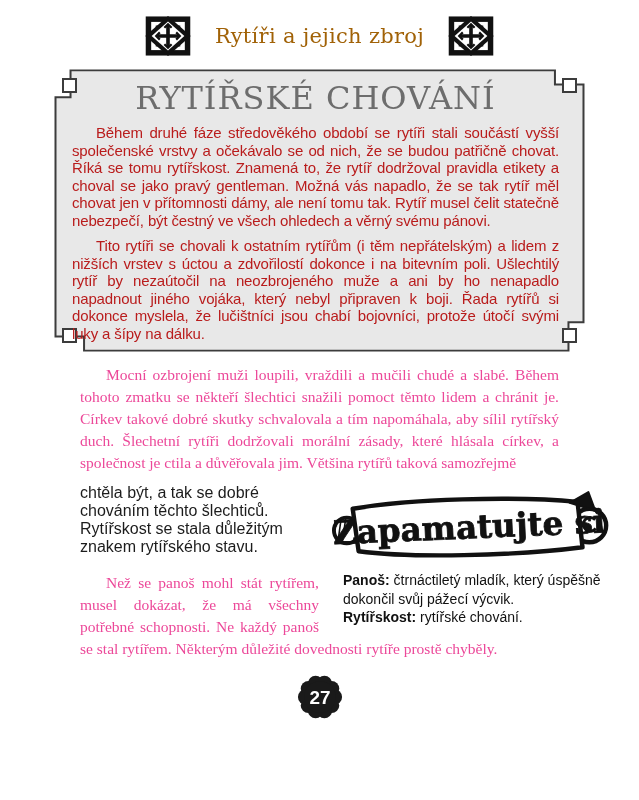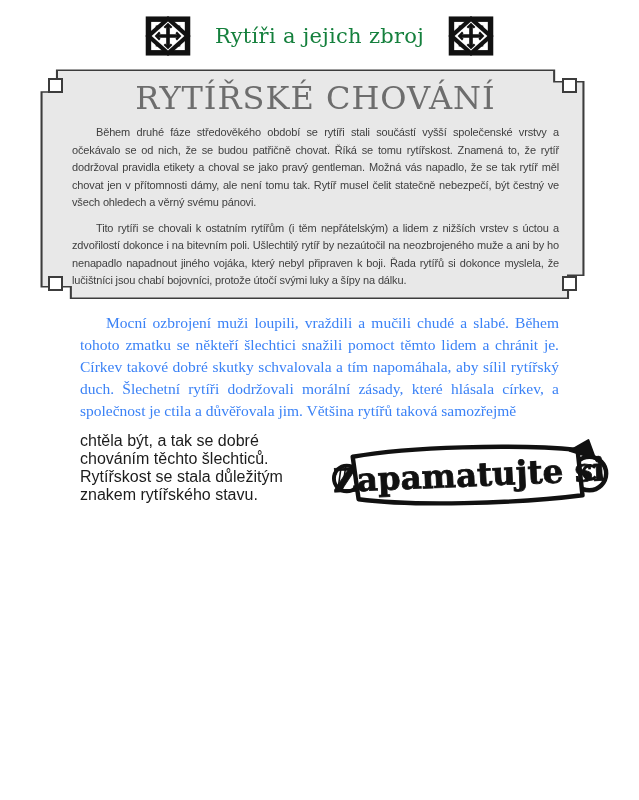--- a/index.html
+++ b/index.html
@@ -8,56 +8,56 @@
     font-family:"Liberation Sans", sans-serif; color:#1c1c1c;
   }
   .page { position:relative; width:639px; height:800px; overflow:hidden; background:#fff; }
 
   
   .page-header {
     display:flex; justify-content:center; align-items:center;
     gap:24px; padding-top:16px;
   }
   .header-title {
-    font-family:"DejaVu Serif", serif; font-size:21px; color:#15803d;
+    font-family:"DejaVu Serif", serif; font-size:21px; color:#a16207;
     letter-spacing:.3px;
   }
   .ornament { width:46px; height:40px; display:block; }
 
   
   .info-box {
-    position:relative; margin:13px 54px 0 40px; padding:8px 26px 2px 32px;
+    position:relative; margin:13px 54px 0 54px; padding:8px 26px 2px 18px;
   }
   .info-box-border {
     position:absolute; inset:0; width:100%; height:100%; z-index:0;
   }
   .corner-sq {
     position:absolute; width:11px; height:11px; background:#fff;
     border:2px solid #3c3c3c; z-index:1;
   }
   .sq-tl { left:8px;  top:9px; }
   .sq-tr { right:8px; top:9px; }
   .sq-br { right:8px; bottom:9px; }
   .sq-bl { left:8px;  bottom:9px; }
   .info-box-inner { position:relative; z-index:2; }
   .info-box-title {
     margin:2px 0 7px 0; text-align:center;
     font-family:"DejaVu Serif", serif; font-weight:normal;
     font-size:32px; color:#6d6d6d; letter-spacing:1px;
   }
   .info-para {
-    margin:0 0 8px 0; font-size:11px; line-height:17.5px;
-    letter-spacing:-0.15px; text-align:justify; text-indent:24px; color:#404040;
+    margin:0 0 8px 0; font-size:15px; line-height:17.5px;
+    letter-spacing:-0.15px; text-align:justify; text-indent:24px; color:#b91c1c;
   }
 
   
   .main-text { margin:12px 80px 0 80px; }
   .body-para {
     font-family:"Liberation Serif", serif; font-size:15.5px; line-height:22px;
-    text-align:justify; text-indent:26px; margin:0 0 10px 0; color:#3b82f6;
+    text-align:justify; text-indent:26px; margin:0 0 10px 0; color:#ec4899;
   }
 
   
   .remember-callout {
     float:right; width:228px; margin:2px 0 4px 12px; position:relative;
   }
   .remember-inner { width:286px; } 
   .scroll-banner { width:286px; height:85px; display:block; }
   .remember-defs {
     margin-top:0; padding-left:12px;
@@ -126,21 +126,44 @@
             <circle cx="262" cy="40" r="17" fill="#fff" stroke="#111" stroke-width="4.5"></circle>
             <path d="M268,34 a7,7 0 1,0 0.5,9" fill="none" stroke="#111" stroke-width="3"></path>
             <path d="M271,26 L276,49 M276,28.5 L279.5,45" stroke="#111" stroke-width="1.6" fill="none"></path>
 
             <path d="M22,23 C80,13 185,10 250,16 L255,62 C185,71 80,73 28,66 Z" fill="#fff" stroke="#111" stroke-width="4.5" stroke-linejoin="round"></path>
 
             <path d="M242,17 L261,6 L268,25 Z" fill="#111" stroke="#111" stroke-width="2" stroke-linejoin="round"></path>
 
             <text x="140" y="53" text-anchor="middle" font-family="&quot;DejaVu Serif&quot;, serif" font-size="33" font-weight="bold" fill="#111" stroke="#111" stroke-width="0.8" transform="rotate(-2.5 140 42)">Zapamatujte si</text>
           </svg>
+          <div class="remember-defs">
+            <p><span class="def-term">Panoš:</span> <span>čtrnáctiletý mladík, který úspěšně dokončil svůj pážecí výcvik.</span></p>
+            <p><span class="def-term">Rytířskost:</span> <span>rytířské chování.</span></p>
+          </div>
         </div>
       </aside>
 
       <span>chtěla být, a tak se dobré chováním těchto šlechticů. Rytířskost se stala důležitým znakem rytířského stavu.</span>
     <p></p>
+    <p class="body-para">Než se panoš mohl stát rytířem, musel dokázat, že má všechny potřebné schopnosti. Ne každý panoš se stal rytířem. Některým důležité dovednosti rytíře prostě chyběly.</p>
   </div>
 
+  <div class="page-number-badge">
+    <svg class="flower" viewBox="0 0 60 60" aria-hidden="true">
+      <g fill="#1a1a1a">
+        <circle cx="46.0" cy="30.0" r="8.5"></circle>
+          <circle cx="42.9" cy="39.4" r="8.5"></circle>
+        <circle cx="34.9" cy="45.2" r="8.5"></circle>
+          <circle cx="25.1" cy="45.2" r="8.5"></circle>
+        <circle cx="17.1" cy="39.4" r="8.5"></circle>
+          <circle cx="14.0" cy="30.0" r="8.5"></circle>
+        <circle cx="17.1" cy="20.6" r="8.5"></circle>
+          <circle cx="25.1" cy="14.8" r="8.5"></circle>
+        <circle cx="34.9" cy="14.8" r="8.5"></circle>
+          <circle cx="42.9" cy="20.6" r="8.5"></circle>
+        <circle cx="30" cy="30" r="17.5"></circle>
+      </g>
+      <text x="30" y="37.5" text-anchor="middle" font-family="&quot;Liberation Sans&quot;, sans-serif" font-size="21" font-weight="bold" fill="#ffffff">27</text>
+    </svg>
+  </div>
 
 </div>
 
 </body></html>

